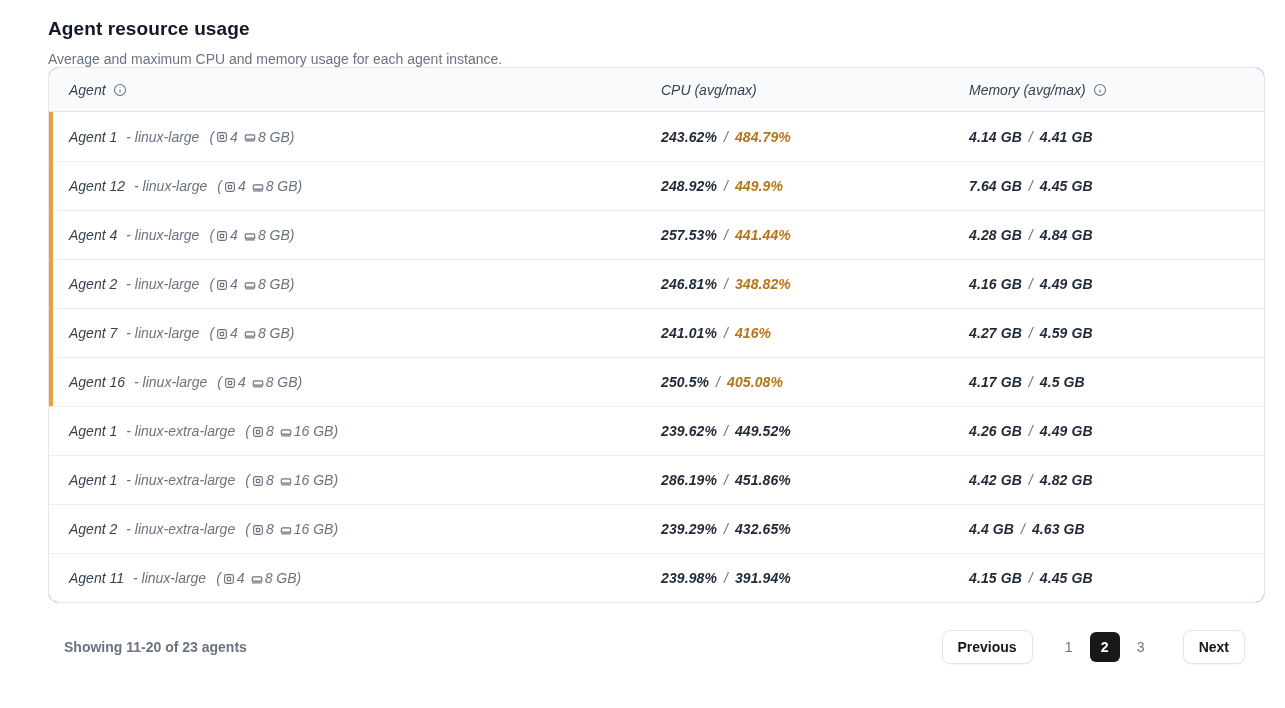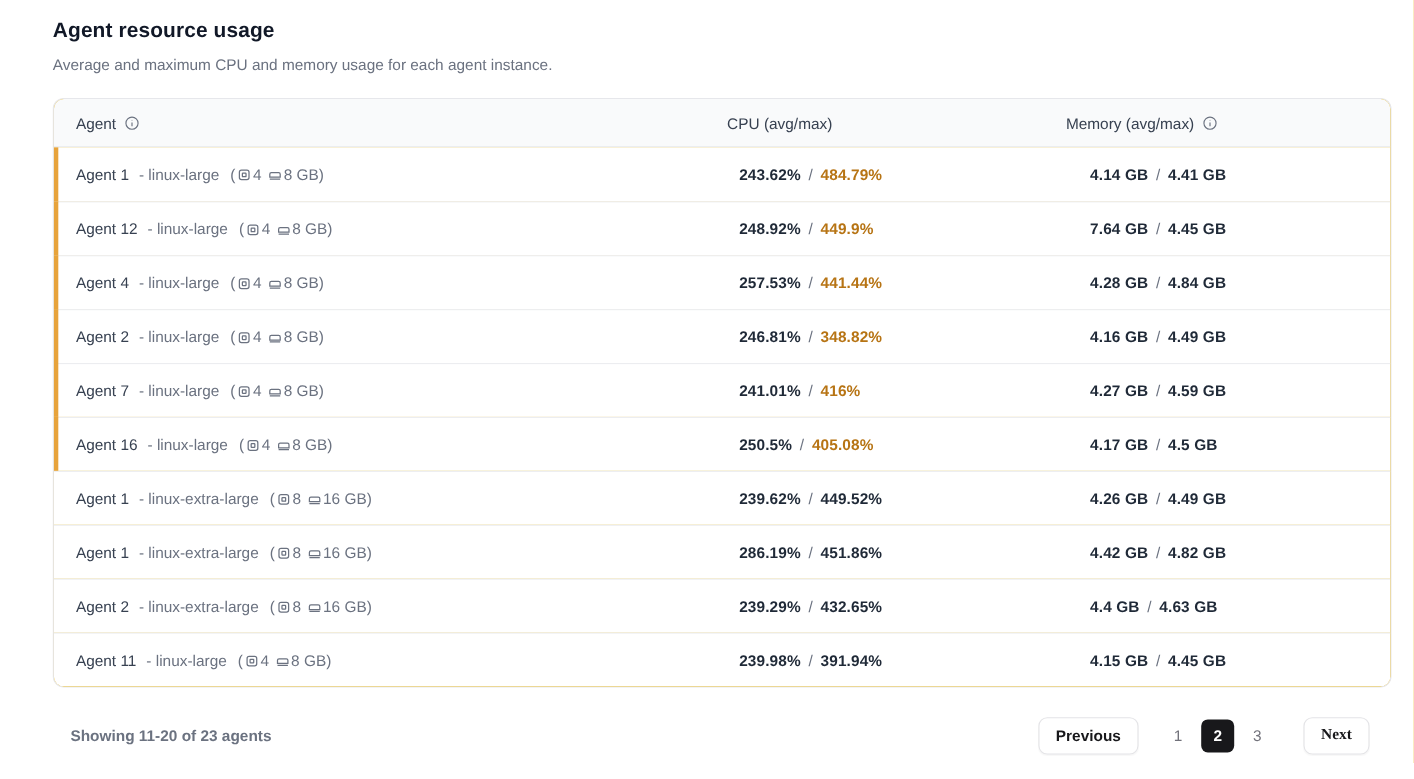--- a/index.html
+++ b/index.html
@@ -3,37 +3,37 @@
 <meta charset="utf-8">
 <style>
   * { margin: 0; padding: 0; box-sizing: border-box; }
   html, body { width: 1285px; height: 708px; background: #ffffff; font-family: "Liberation Sans", sans-serif; }
   .page { padding: 18px 20px 0 48px; }
 
   .page-title { font-size: 19px; font-weight: 700; color: #111827; letter-spacing: .1px; }
   .page-subtitle { margin-top: 11px; font-size: 14px; color: #6B7280; }
 
   .table-card {
-    margin-top: 22px; width: 1217px;
+    width: 1217px;
     border: 1px solid #E6E7EB; border-radius: 10px;
-    overflow: hidden; background: #eab308;
+    overflow: hidden; background: #8b5cf6; font-style: italic;
   }
   .thead {
     display: grid; grid-template-columns: 592px 308px 1fr;
     height: 44px; background: #F9FAFB; border-bottom: 1px solid #E6E7EB;
     align-items: center;
   }
   .th { padding-left: 20px; font-size: 14px; font-weight: 500; color: #374151; display: flex; align-items: center; gap: 7px; }
   .info-icon { width: 14px; height: 14px; display: inline-flex; color: #6B7280; flex: 0 0 auto; margin-top: 1px; }
   .info-icon svg { width: 14px; height: 14px; }
 
   .row {
     position: relative;
     display: grid; grid-template-columns: 592px 308px 1fr;
-    height: 49px; align-items: center; background: #fff; gap: 11px;
+    height: 49px; align-items: center; background: #fff;
   }
   .row + .row { border-top: 1px solid #ECEDF0; height: 49px; }
   .row.flagged::before {
     content: ""; position: absolute; left: 0; top: -1px; bottom: 0; width: 4px;
     background: var(--flag-color, #E7A33B); z-index: 2;
   }
   .row.flagged:first-child::before { top: 0; }
 
   .cell { padding-left: 20px; font-size: 14px; }
   .agent-cell { display: flex; align-items: center; white-space: nowrap; }
@@ -55,21 +55,21 @@
   }
   .footer-summary { font-size: 14px; color: #6B7280; font-weight: bold; }
   .pagination { display: flex; align-items: center; gap: 9px; padding-left: 24px; }
   .page-btn {
     background: #fff; border: 1px solid #E4E4E7; border-radius: 8px;
     padding: 8px 15px; font-size: 14px; font-weight: 600; color: #18181B;
     font-family: "Liberation Sans", sans-serif; cursor: pointer;
     box-shadow: 0 1px 1px rgba(0,0,0,.03);
   }
   .page-prev { margin-right: 12px; }
-  .page-next { margin-left: 12px; font-family: Liberation Serif, serif; }
+  .page-next { margin-left: 12px; }
   .page-num {
     width: 30px; height: 30px; border: none; background: transparent;
     border-radius: 6px; font-size: 14px; color: #71717A; cursor: pointer;
     font-family: "Liberation Sans", sans-serif; display: inline-flex; align-items: center; justify-content: center;
   }
   .page-num.active { background: #18181B; color: #fff; font-weight: 600; }
 </style>
 </head>
 <body>
 

